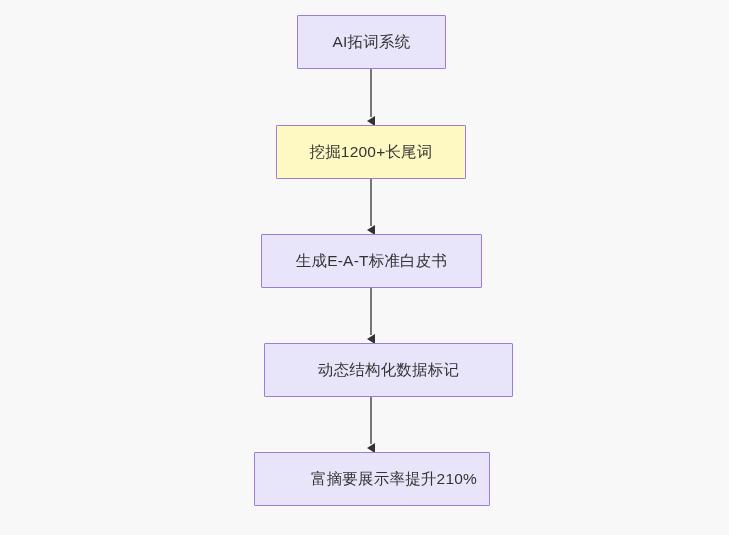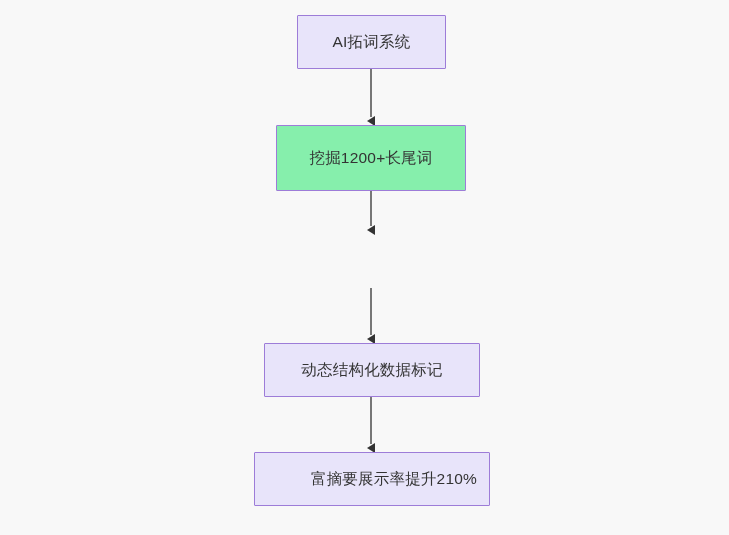--- a/index.html
+++ b/index.html
@@ -61,26 +61,29 @@
     <line x1="371" y1="69" x2="371" y2="117" stroke="#777777" stroke-width="2" marker-end="url(#arrowhead)"></line>
     <line x1="371" y1="179" x2="371" y2="226" stroke="#777777" stroke-width="2" marker-end="url(#arrowhead)"></line>
     <line x1="371" y1="288" x2="371" y2="335" stroke="#777777" stroke-width="2" marker-end="url(#arrowhead)"></line>
     <line x1="371" y1="397" x2="371" y2="444" stroke="#777777" stroke-width="2" marker-end="url(#arrowhead)"></line>
   </svg>
 
   <div class="node" id="node-n1" style="left: 297px; top: 15px; width: 149px; height: 54px; background: rgb(232, 228, 250); border-color: rgb(157, 124, 216);">
     <span class="node-label" style="color: rgb(51, 51, 51);">AI拓词系统</span>
   </div>
 
-  <div class="node" id="node-n2" style="left: 276px; top: 125px; width: 190px; height: 66px; background: #86efac; border-color: rgb(157, 124, 216);">
+  <div class="node" id="node-n2" style="left: 276px; top: 125px; width: 190px; height: 54px; background: #fef9c3; border-color: rgb(157, 124, 216);">
     <span class="node-label" style="color: rgb(51, 51, 51);">挖掘1200+长尾词</span>
   </div>
 
+  <div class="node" id="node-n3" style="left: 261px; top: 234px; width: 221px; height: 54px; background: rgb(232, 228, 250); border-color: rgb(157, 124, 216);">
+    <span class="node-label" style="color: rgb(51, 51, 51);">生成E-A-T标准白皮书</span>
+  </div>
 
-  <div class="node" id="node-n4" style="left: 264px; top: 343px; width: 216px; height: 54px; background: rgb(232, 228, 250); border-color: rgb(157, 124, 216);">
+  <div class="node" id="node-n4" style="left: 264px; top: 343px; width: 249px; height: 54px; background: rgb(232, 228, 250); border-color: rgb(157, 124, 216);">
     <span class="node-label" style="color: rgb(51, 51, 51);">动态结构化数据标记</span>
   </div>
 
   <div class="node" id="node-n5" style="left: 254px; top: 452px; width: 236px; height: 54px; background: rgb(232, 228, 250); border-color: rgb(157, 124, 216); padding-left: 44px;">
     <span class="node-label" style="color: rgb(51, 51, 51);">富摘要展示率提升210%</span>
   </div>
 
 </div>
 
 </body></html>

